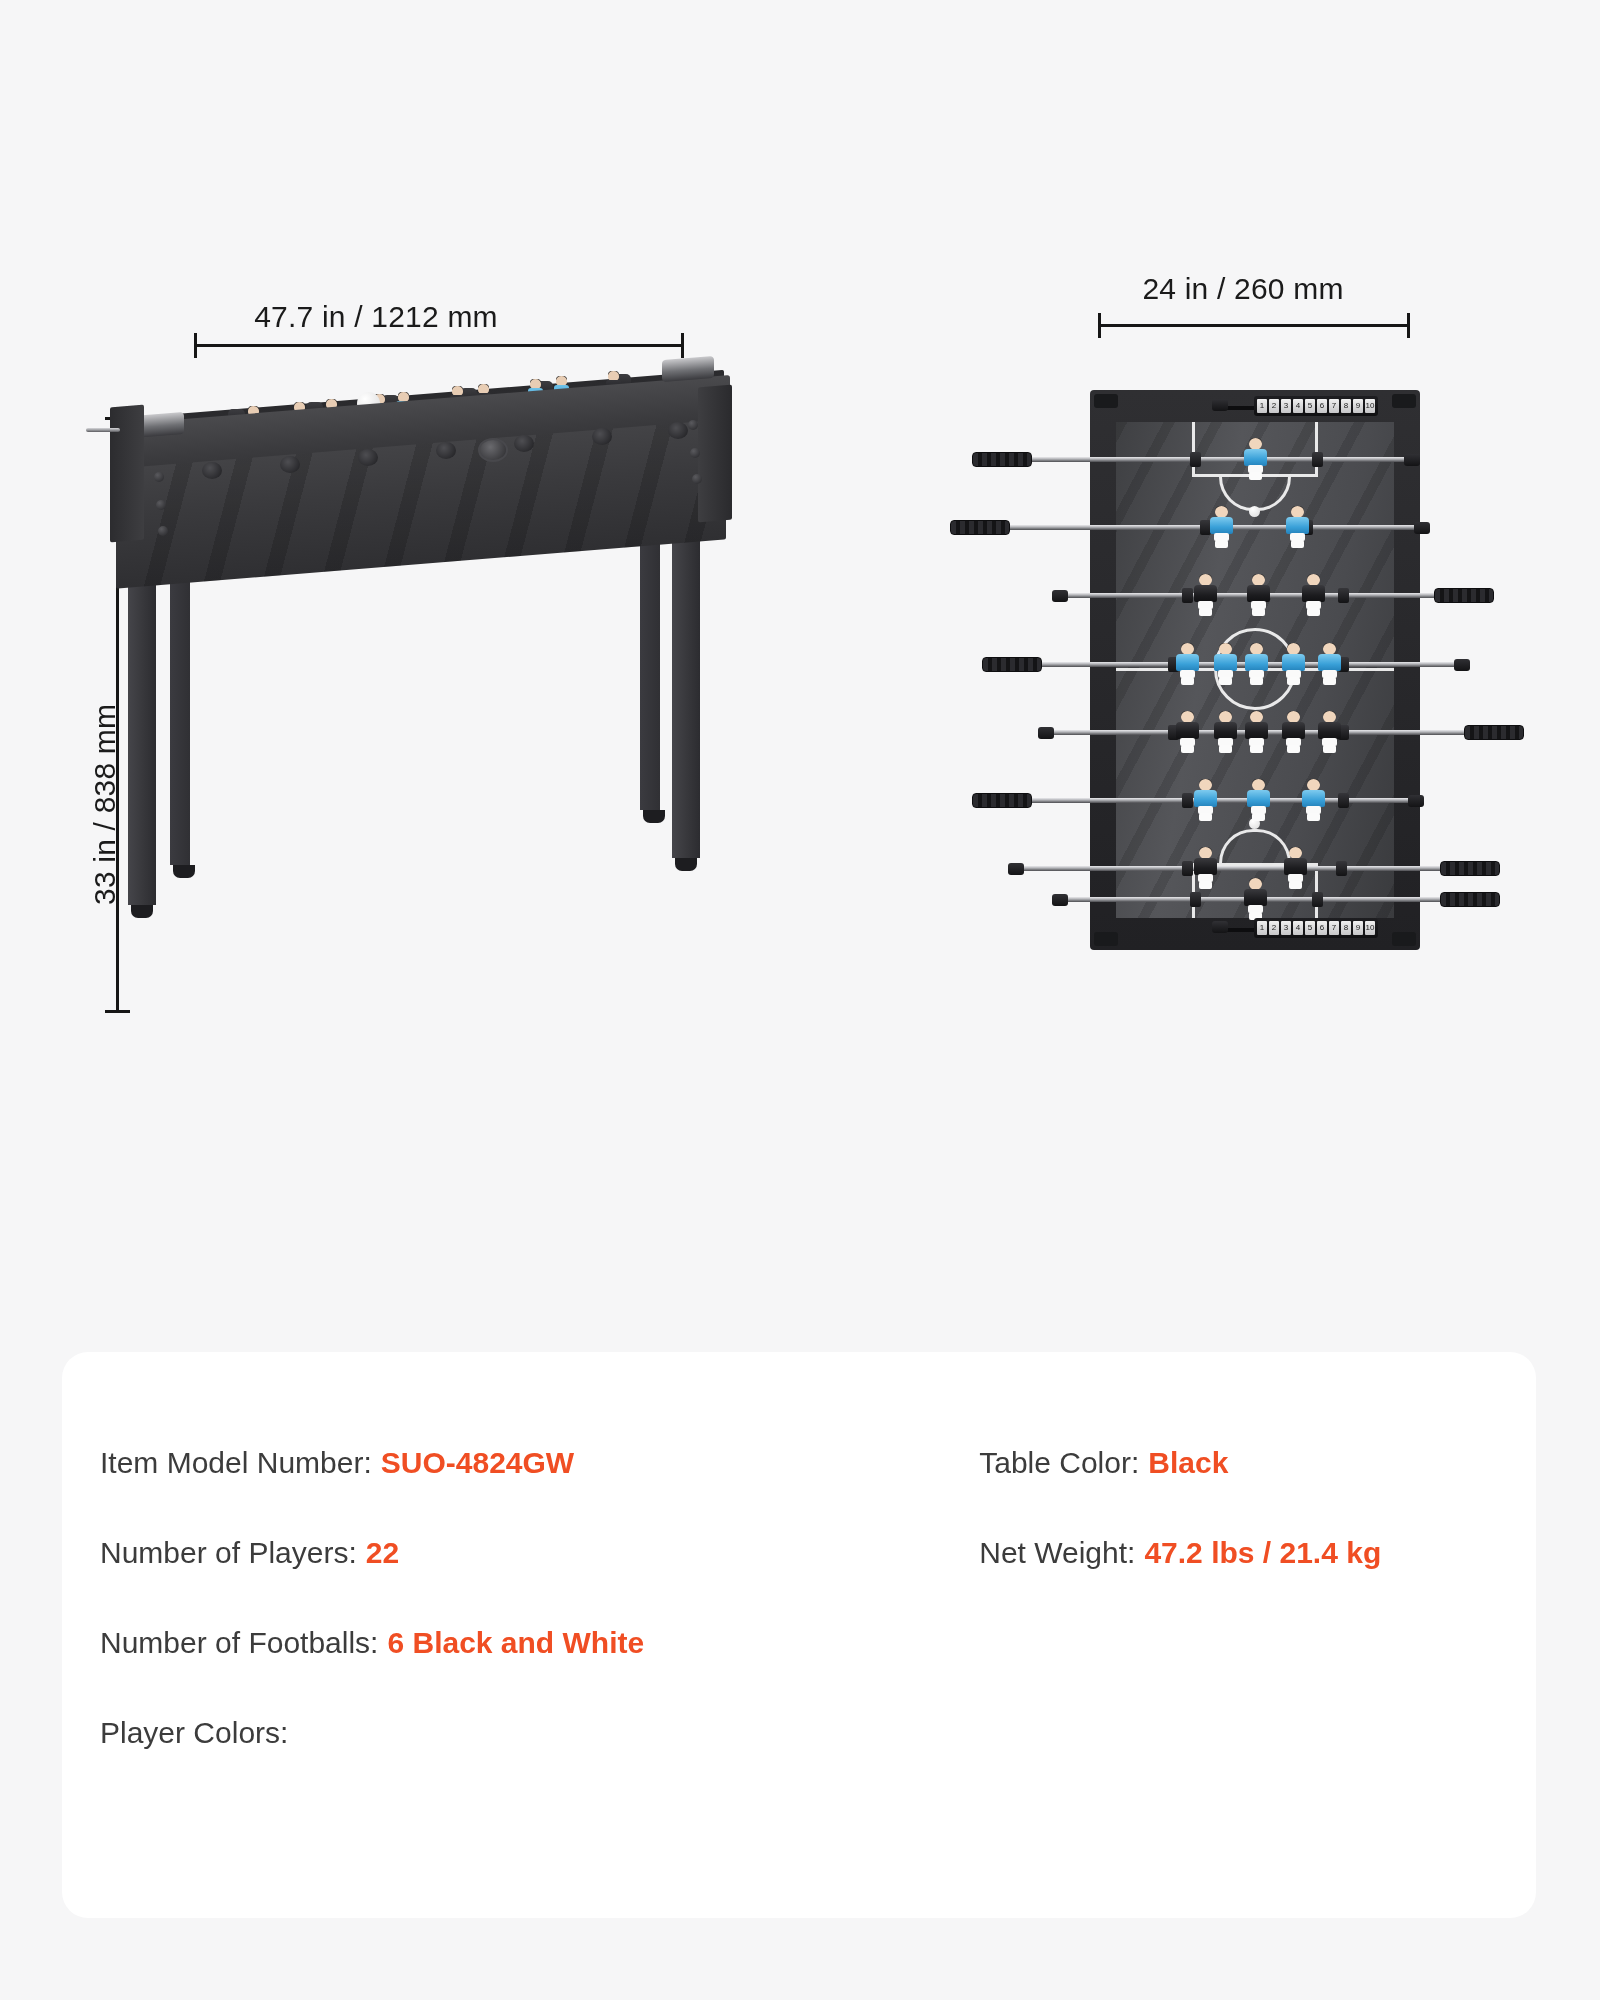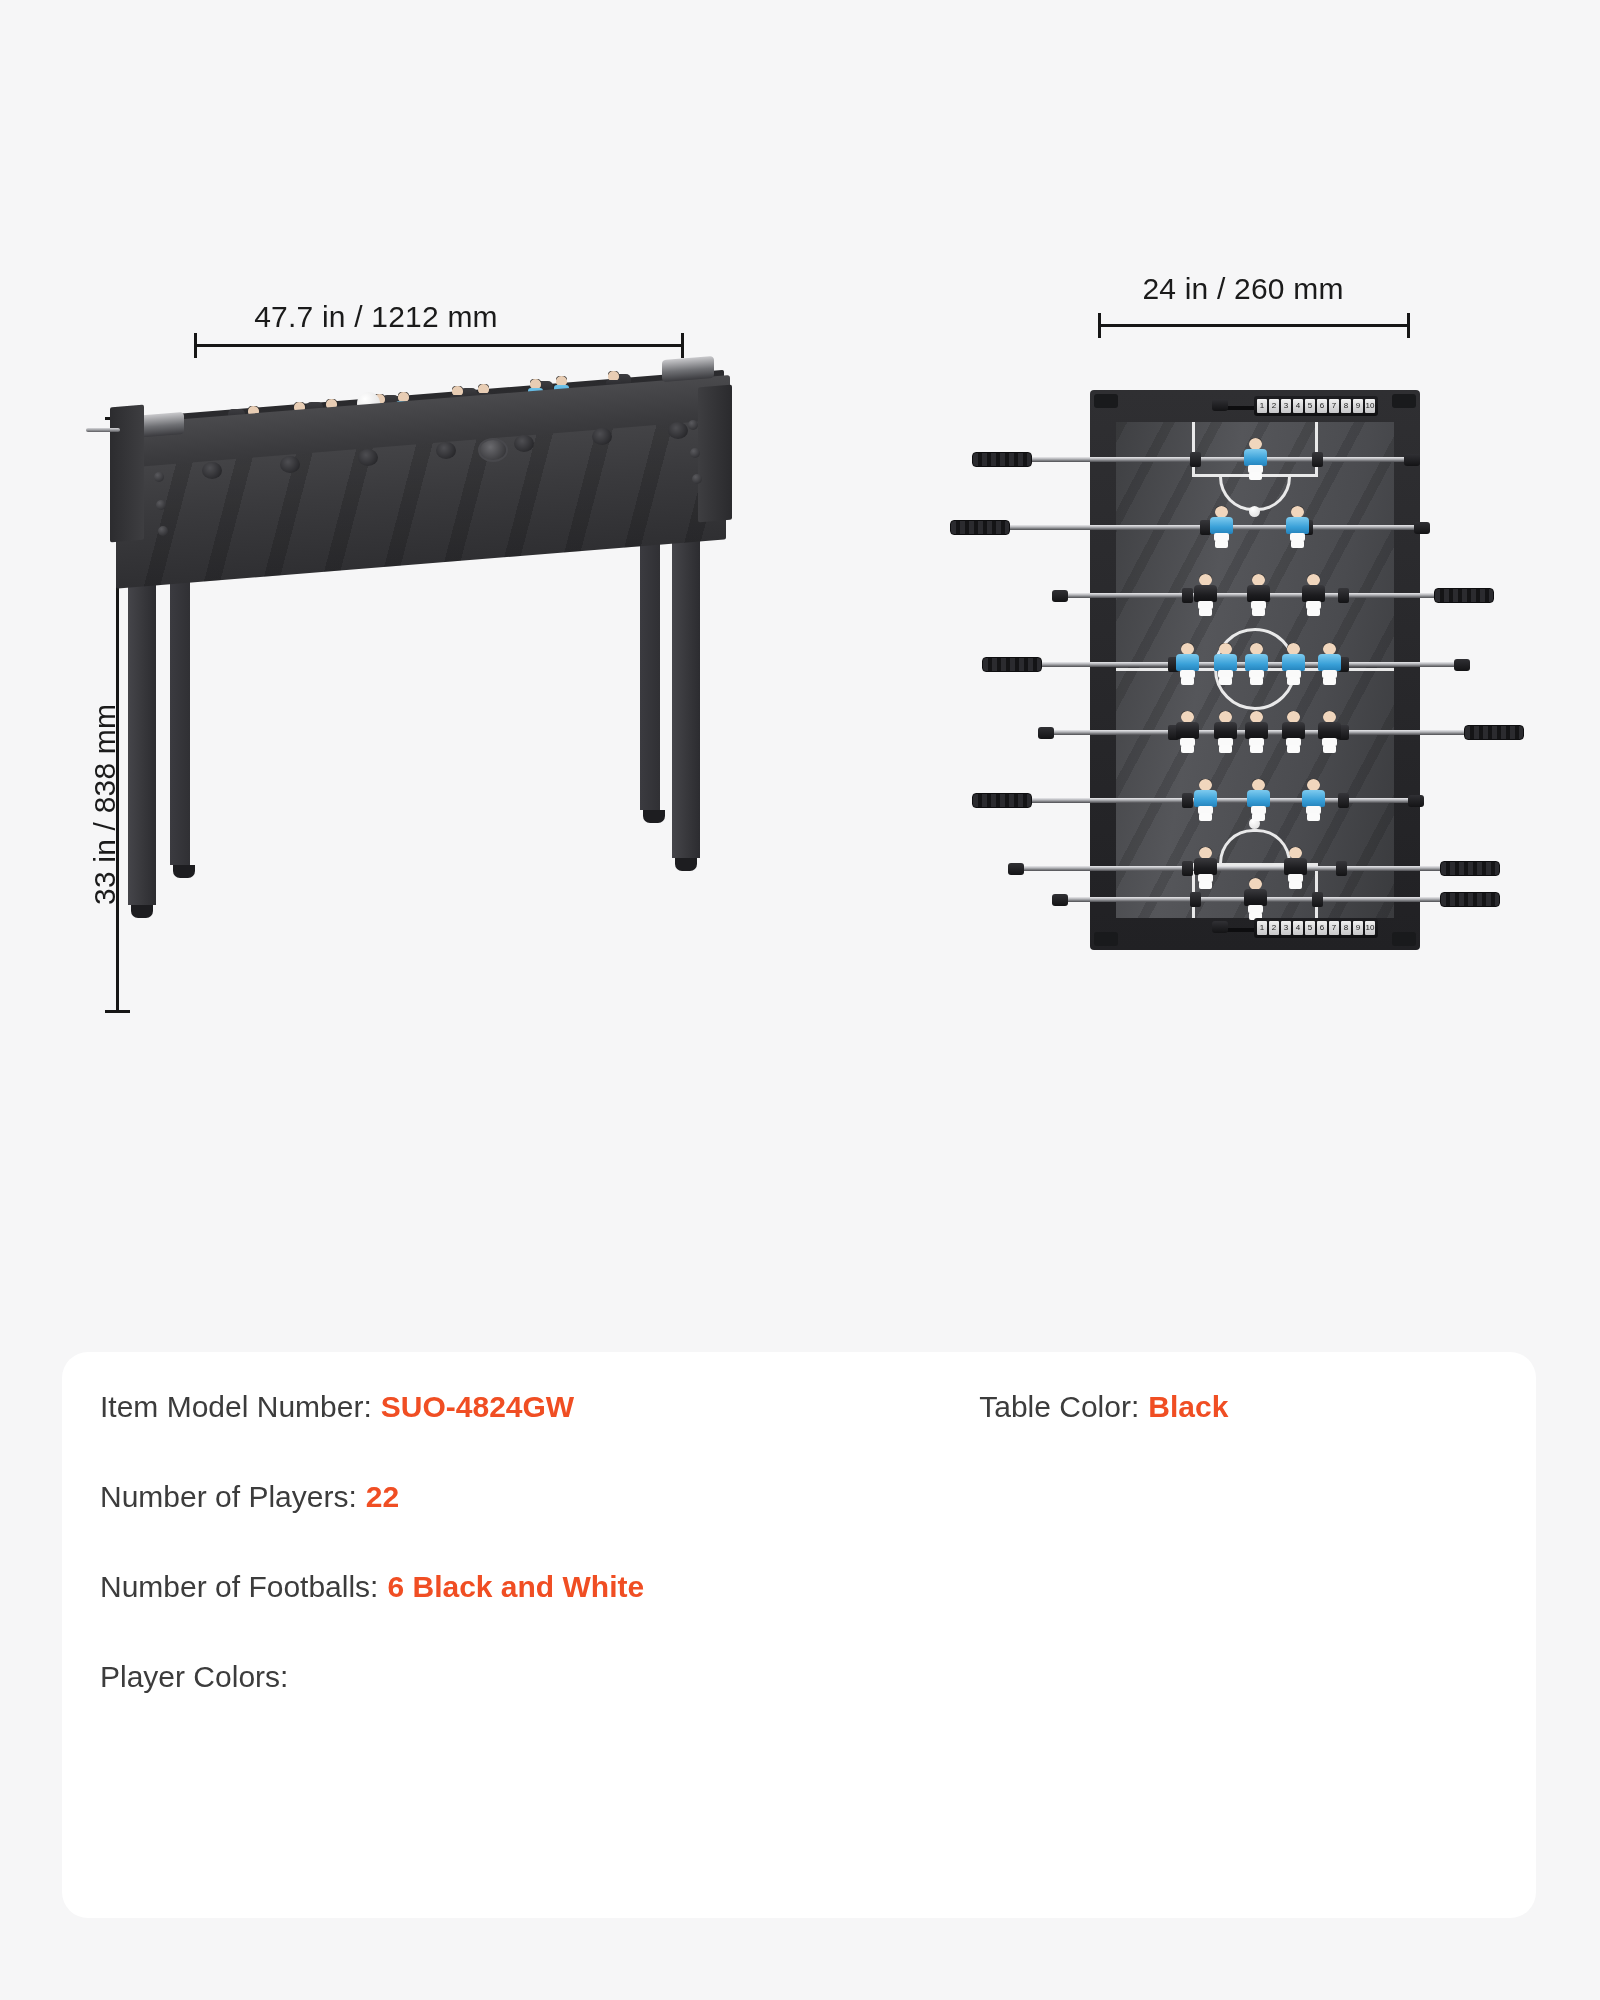--- a/index.html
+++ b/index.html
@@ -361,21 +361,21 @@
     border-radius: 26px;
   }
   .spec-grid {
     position: absolute;
     left: 38px;
     top: 38px;
     right: 38px;
   }
   .spec-row {
     display: flex;
-    align-items: flex-start;
+    align-items: flex-end;
     height: 90px;
     gap: 32px;
   }
   .spec-item {
     display: flex;
     align-items: baseline;
     white-space: nowrap;
   }
   .spec-item.col-left  { width: 880px; }
   .spec-item.col-right { width: 560px; margin-left: 32px; }
@@ -802,20 +802,24 @@
         <div class="spec-item col-right">
           <span class="spec-label">Table Color:</span>
           <span class="spec-value">Black</span>
         </div>
       </div>
       <div class="spec-row">
         <div class="spec-item col-left">
           <span class="spec-label">Number of Players:</span>
           <span class="spec-value">22</span>
         </div>
+        <div class="spec-item col-right">
+          <span class="spec-label">Net Weight:</span>
+          <span class="spec-value">47.2 lbs / 21.4 kg</span>
+        </div>
       </div>
       <div class="spec-row">
         <div class="spec-item col-left">
           <span class="spec-label">Number of Footballs:</span>
           <span class="spec-value">6 Black and White</span>
         </div>
         <div class="spec-item col-right"></div>
       </div>
       <div class="spec-row">
         <div class="spec-item col-left">

